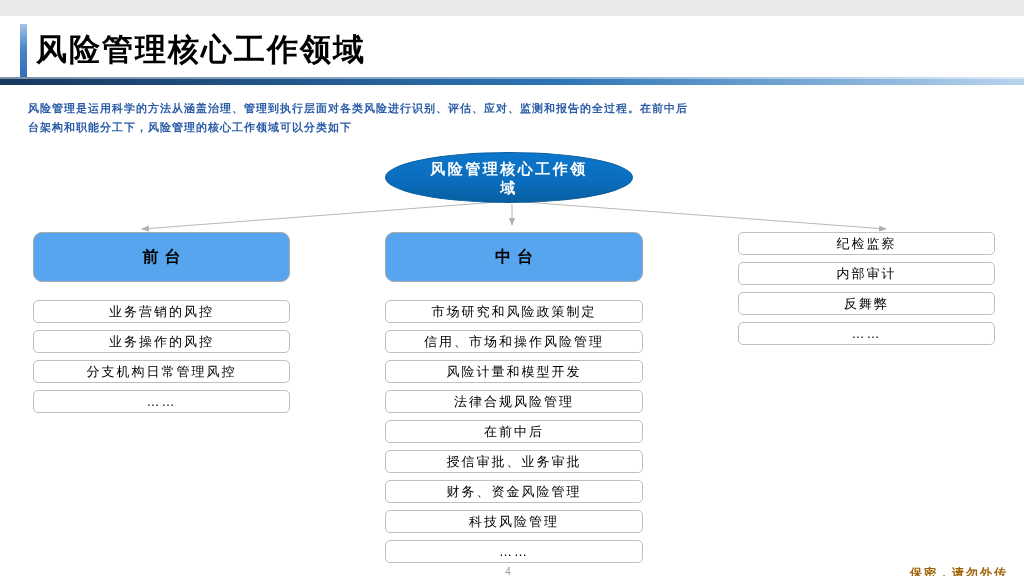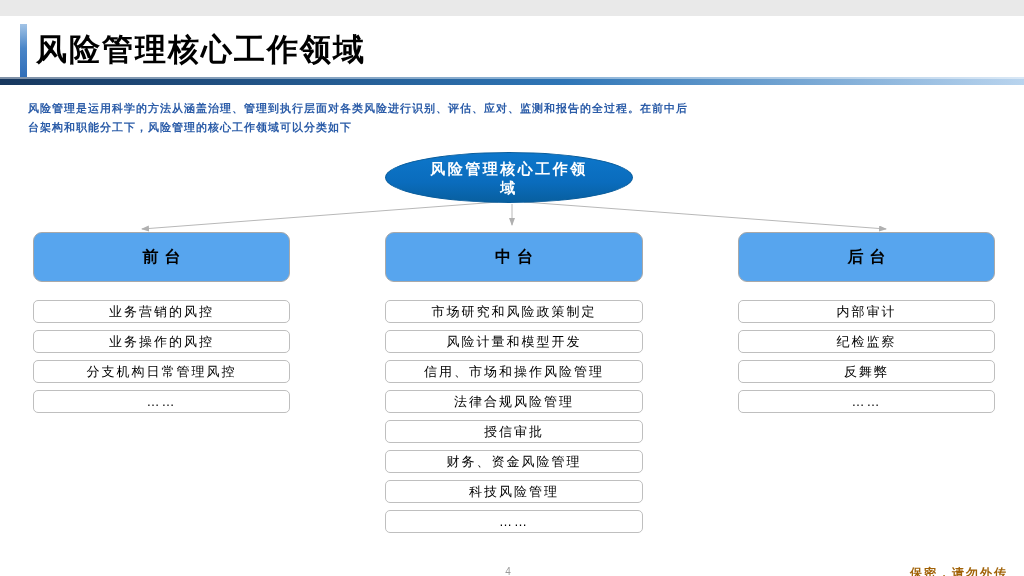--- a/index.html
+++ b/index.html
@@ -129,33 +129,33 @@
     <div class="col-header">前台</div>
     <div class="col-item">业务营销的风控</div>
     <div class="col-item">业务操作的风控</div>
     <div class="col-item">分支机构日常管理风控</div>
     <div class="col-item">……</div>
   </div>
 
   <div class="col col-middle">
     <div class="col-header">中台</div>
     <div class="col-item">市场研究和风险政策制定</div>
+    <div class="col-item">信用、市场和操作风险管理</div>
     <div class="col-item">风险计量和模型开发</div>
-    <div class="col-item">信用、市场和操作风险管理</div>
     <div class="col-item">法律合规风险管理</div>
-    <div class="col-item">授信审批</div>
+    <div class="col-item">在前中后</div>
+    <div class="col-item">授信审批、业务审批</div>
     <div class="col-item">财务、资金风险管理</div>
     <div class="col-item">科技风险管理</div>
     <div class="col-item">……</div>
   </div>
 
   <div class="col col-back">
-    <div class="col-header">后台</div>
+    <div class="col-item">纪检监察</div>
     <div class="col-item">内部审计</div>
-    <div class="col-item">纪检监察</div>
     <div class="col-item">反舞弊</div>
     <div class="col-item">……</div>
   </div>
 
   <div class="page-number">4</div>
   <div class="confidential-note">保密，请勿外传</div>
 
 </div>
 
 </body></html>

